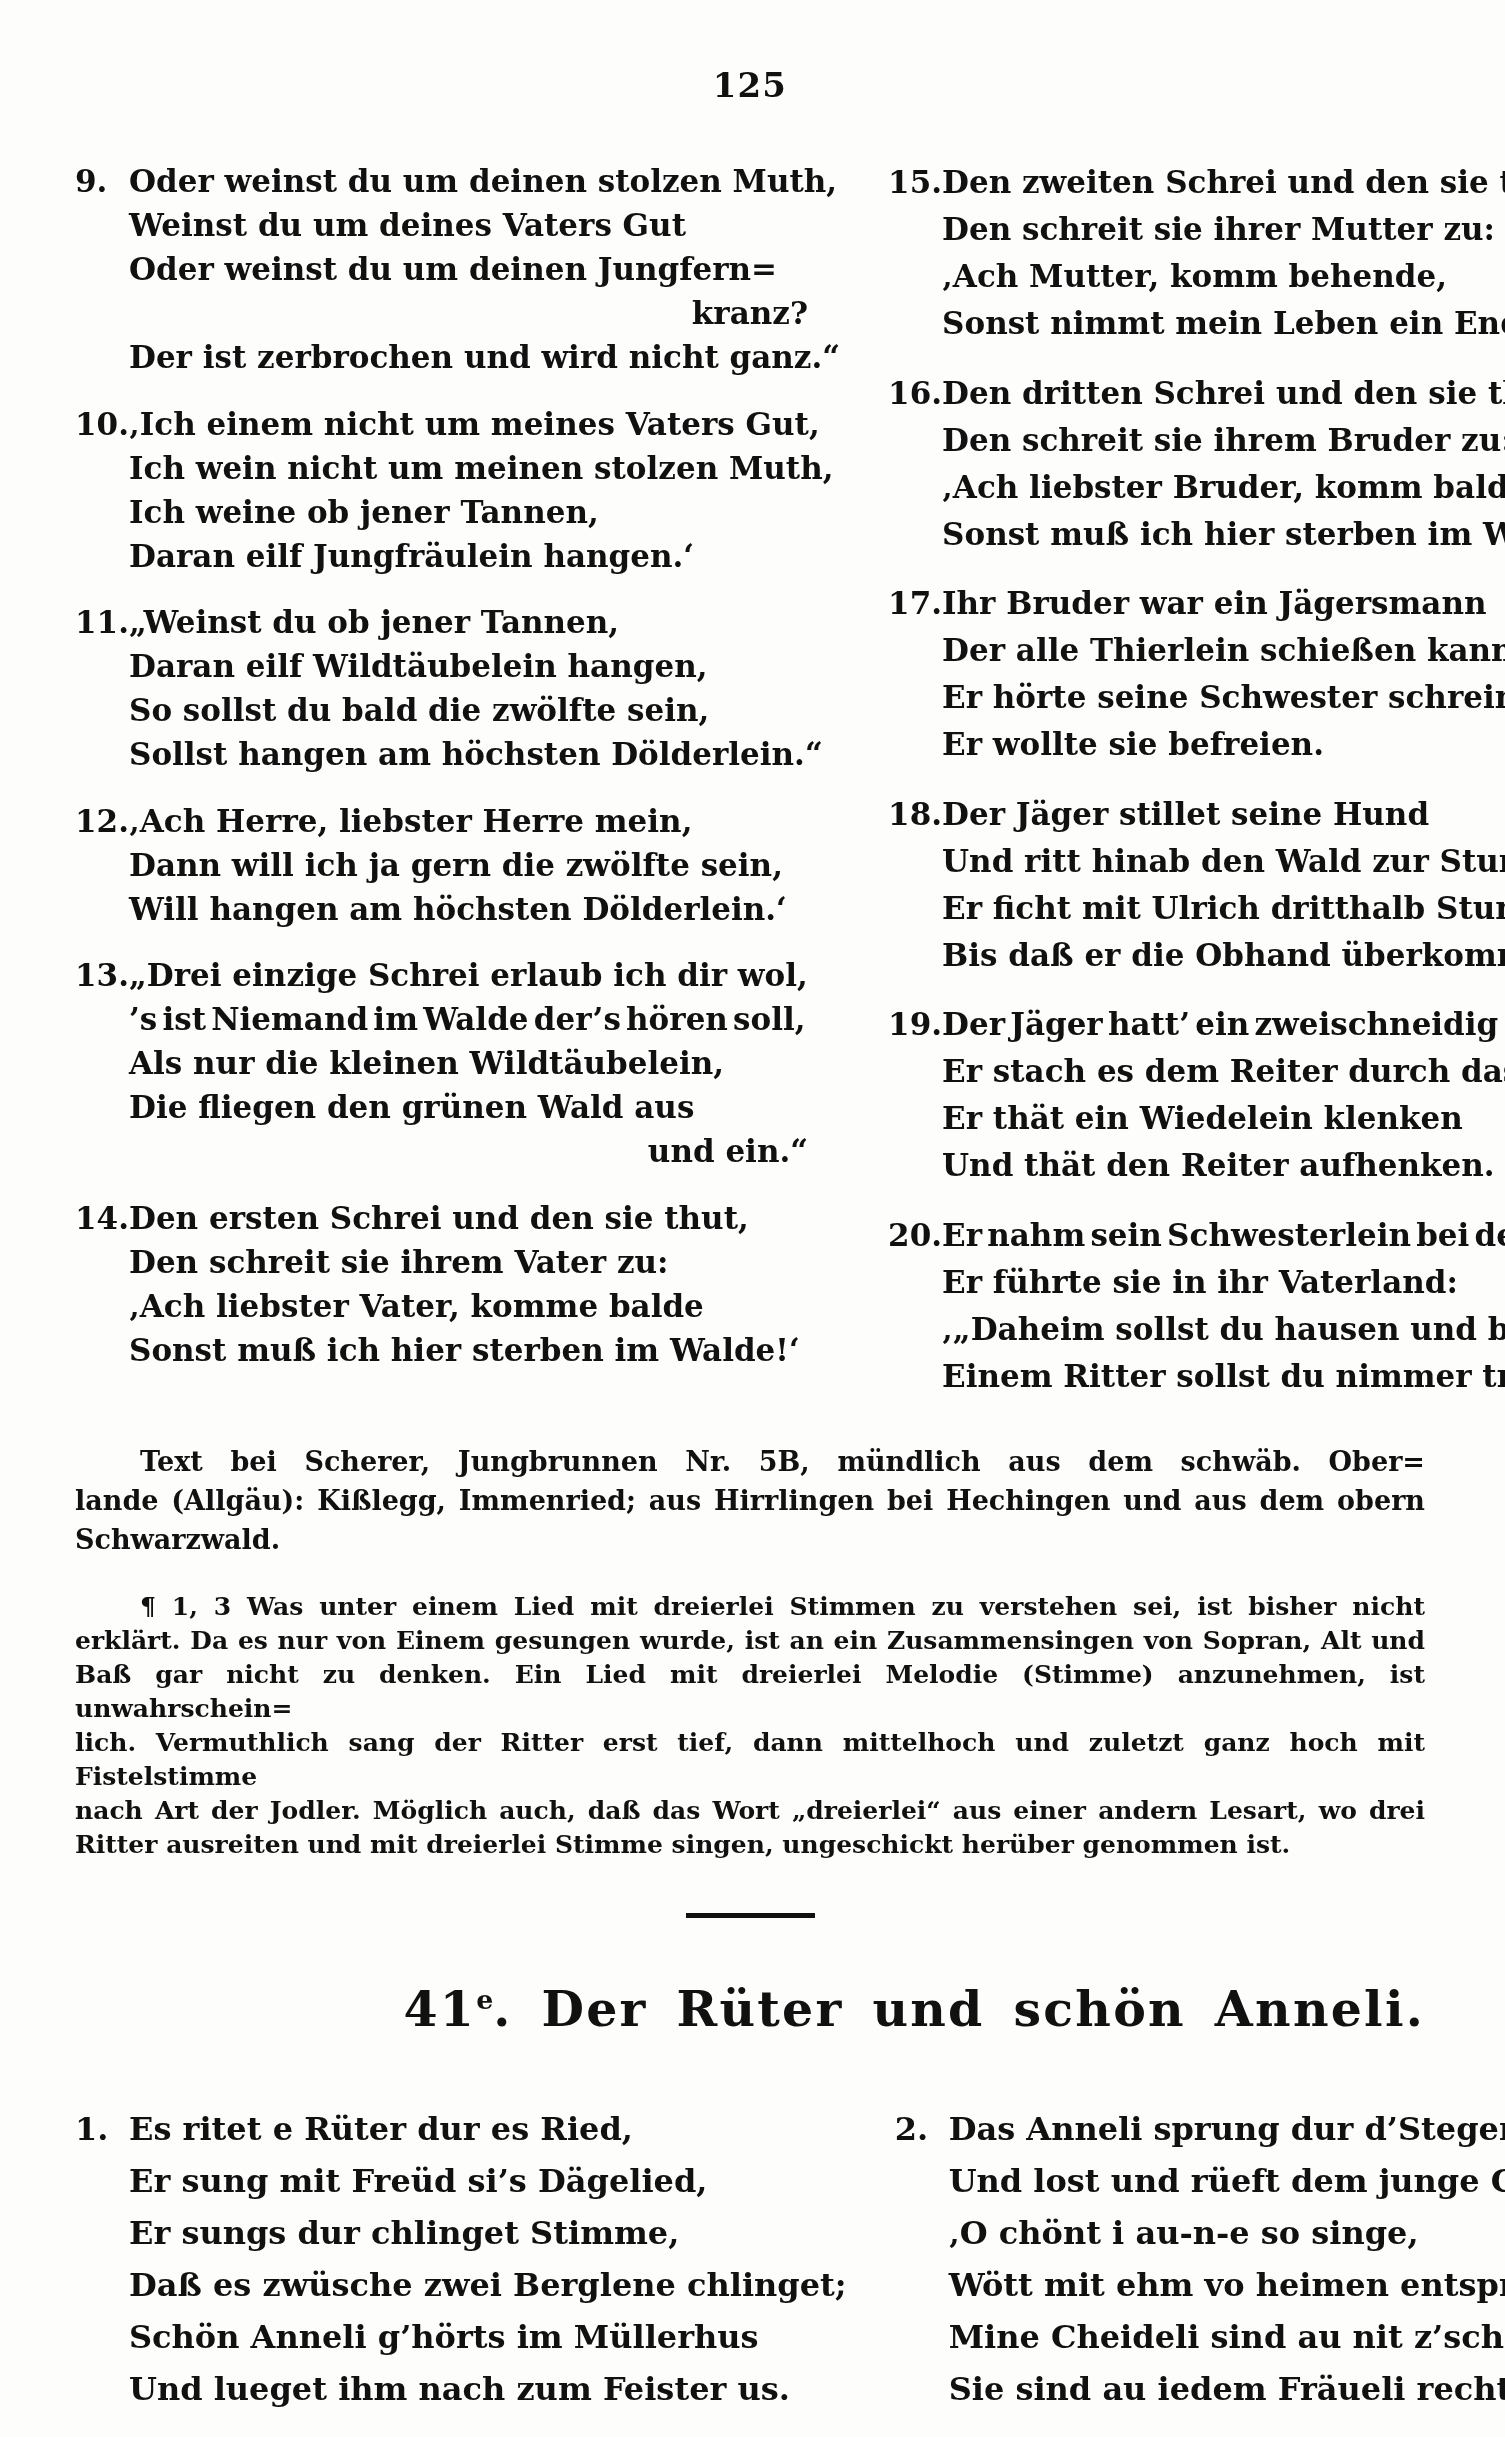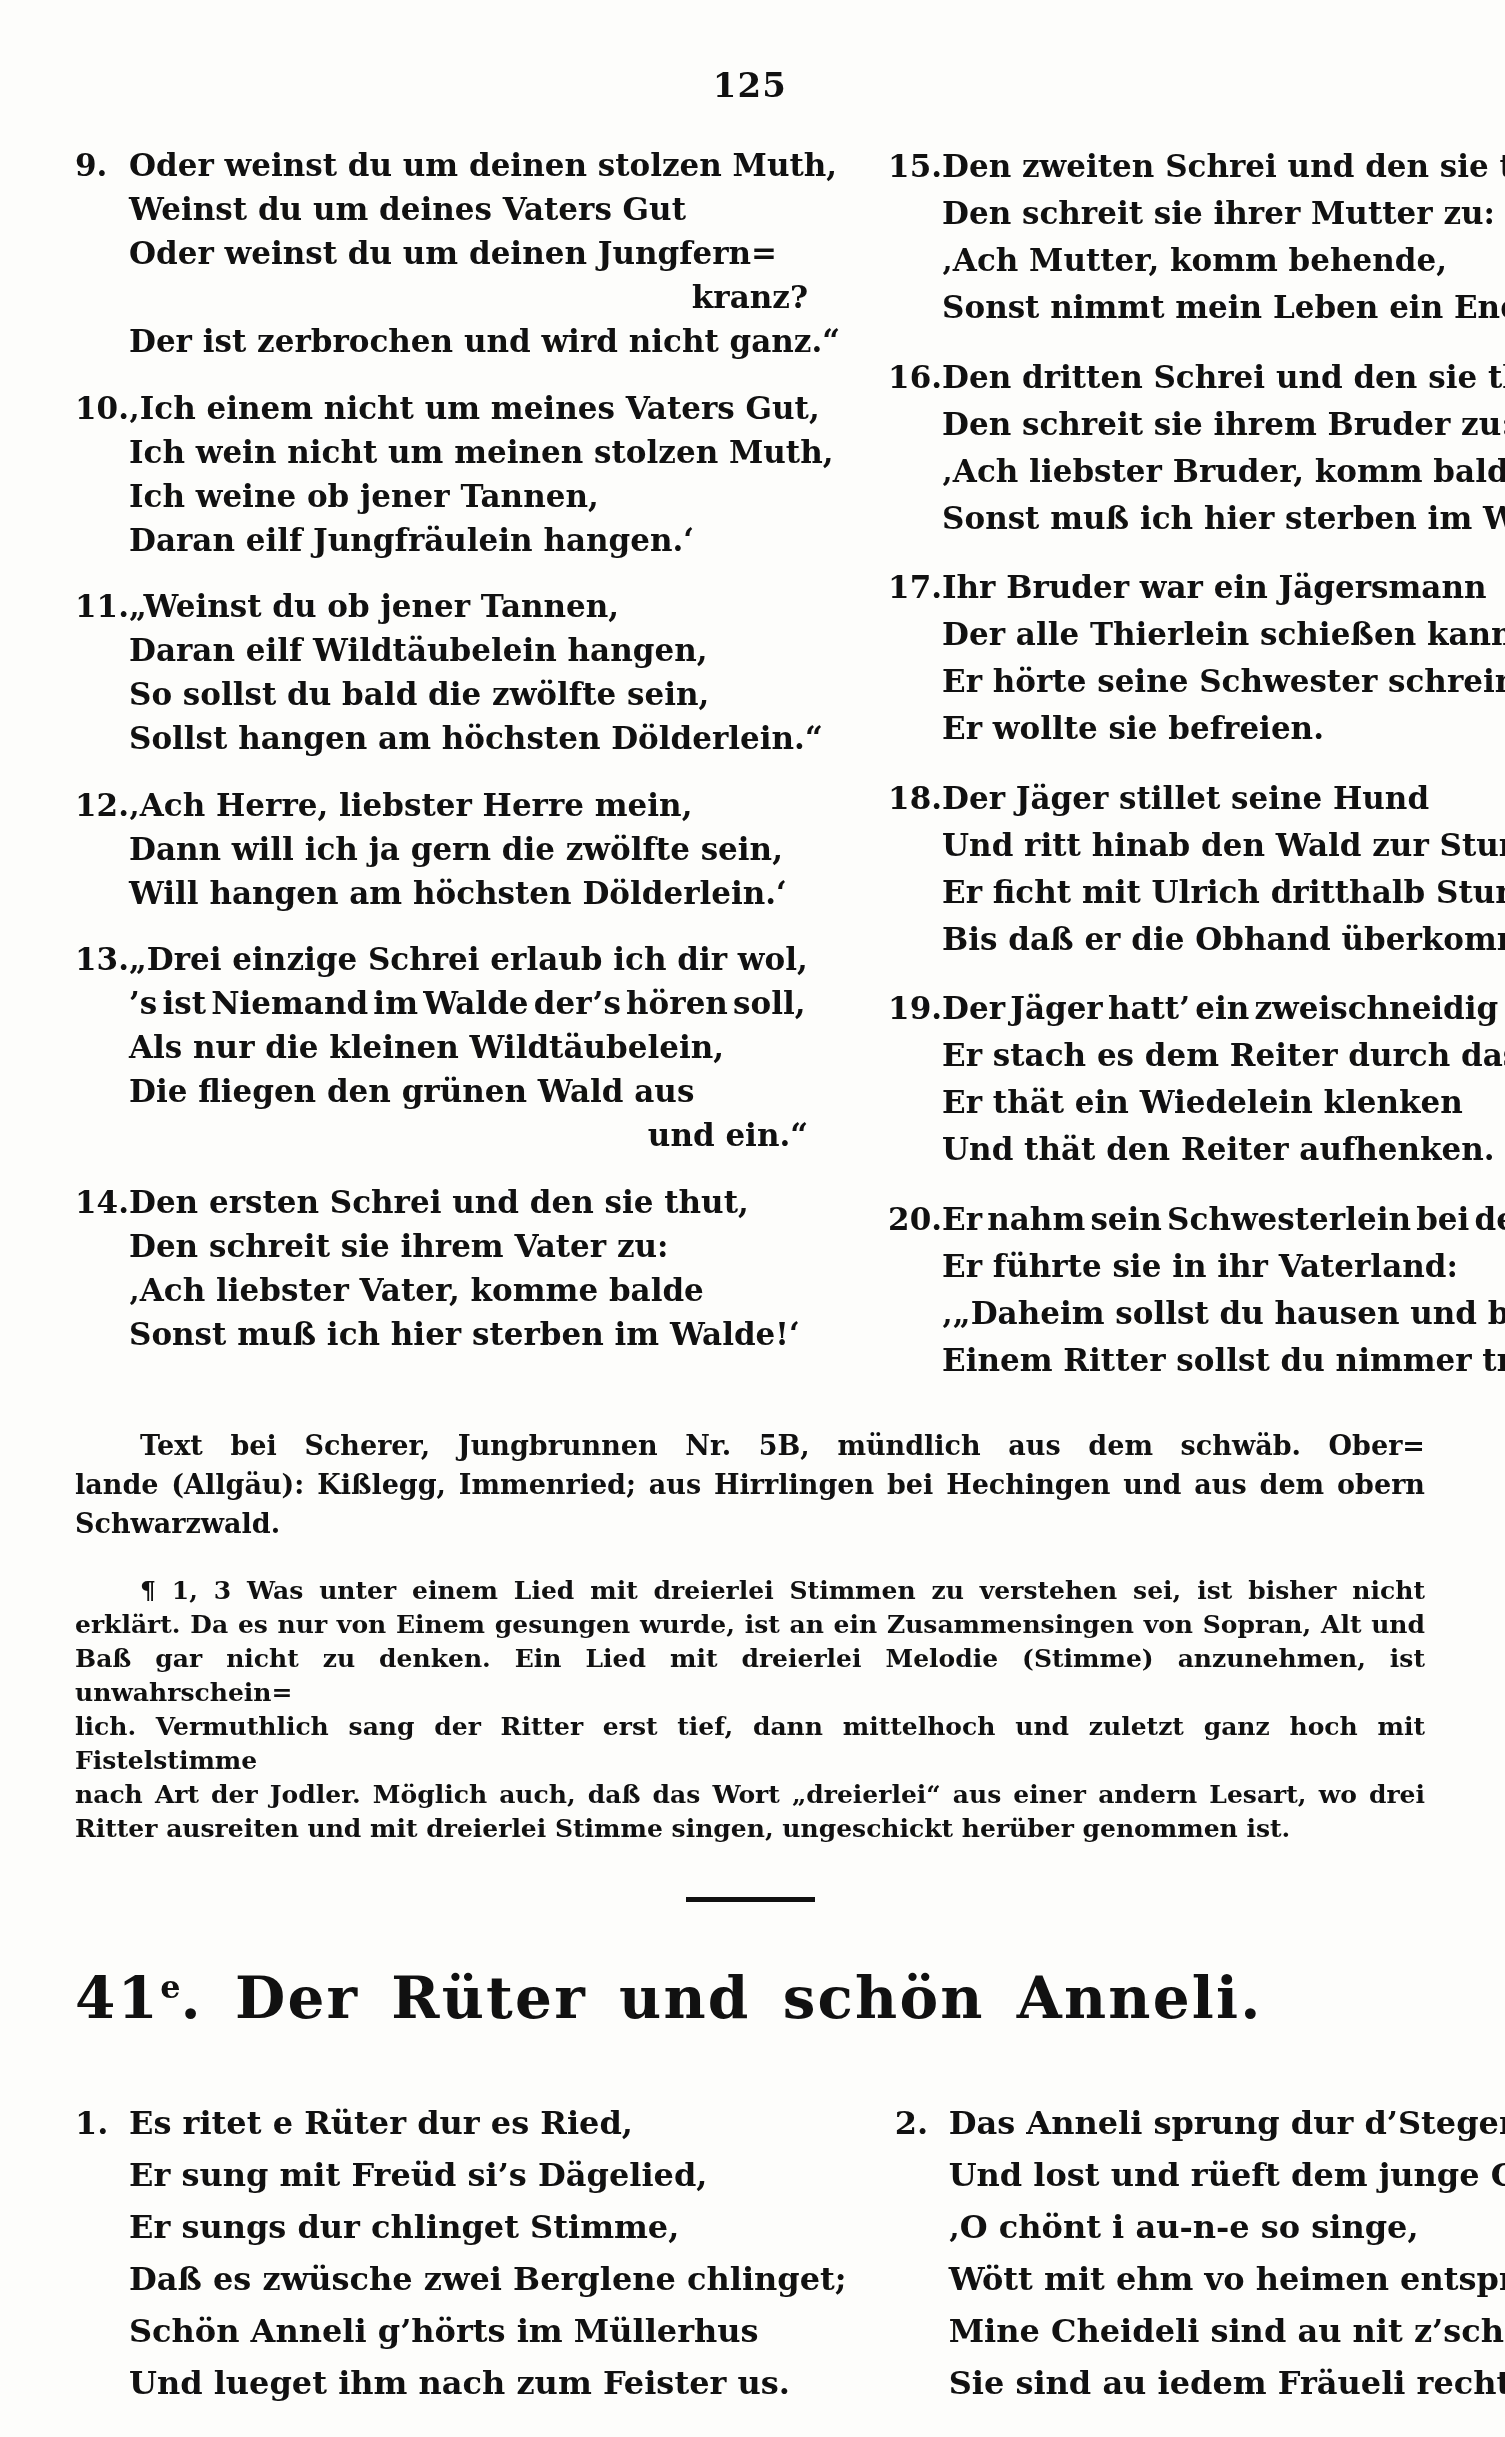--- a/index.html
+++ b/index.html
@@ -13,21 +13,21 @@
     font-family: "DejaVu Serif", "Liberation Serif", serif;
     box-sizing: border-box;
     padding: 65px 81px 0 75px;
     overflow: hidden;
   }
   .page-number {
     text-align: center;
     font-weight: bold;
     font-size: 34px;
     letter-spacing: 1.1px;
-    margin-bottom: 38px;
+    margin-bottom: 54px;
   }
   .columns {
     display: grid;
     grid-template-columns: 1fr 1fr;
     column-gap: 48px;
     align-items: start;
   }
   .verse {
     position: relative;
     padding-left: 54px;
@@ -73,23 +73,23 @@
   .pline.indent { padding-left: 65px; }
   .pline.last { text-align-last: left; }
   .rule {
     width: 129px;
     height: 4.8px;
     background: #111;
     margin: 51px auto 0 auto;
   }
   .heading {
     margin-top: 62px;
-    text-align: left;
-    font-weight: bold;
-    font-size: 58px;
+    text-align: right;
+    font-weight: bold;
+    font-size: 49px;
     letter-spacing: 2.2px;
     word-spacing: 9.7px;
   }
   .heading sup {
     font-size: 0.55em;
     vertical-align: super;
     letter-spacing: 0;
   }
   .song2 { margin-top: 65px; }
 </style>

